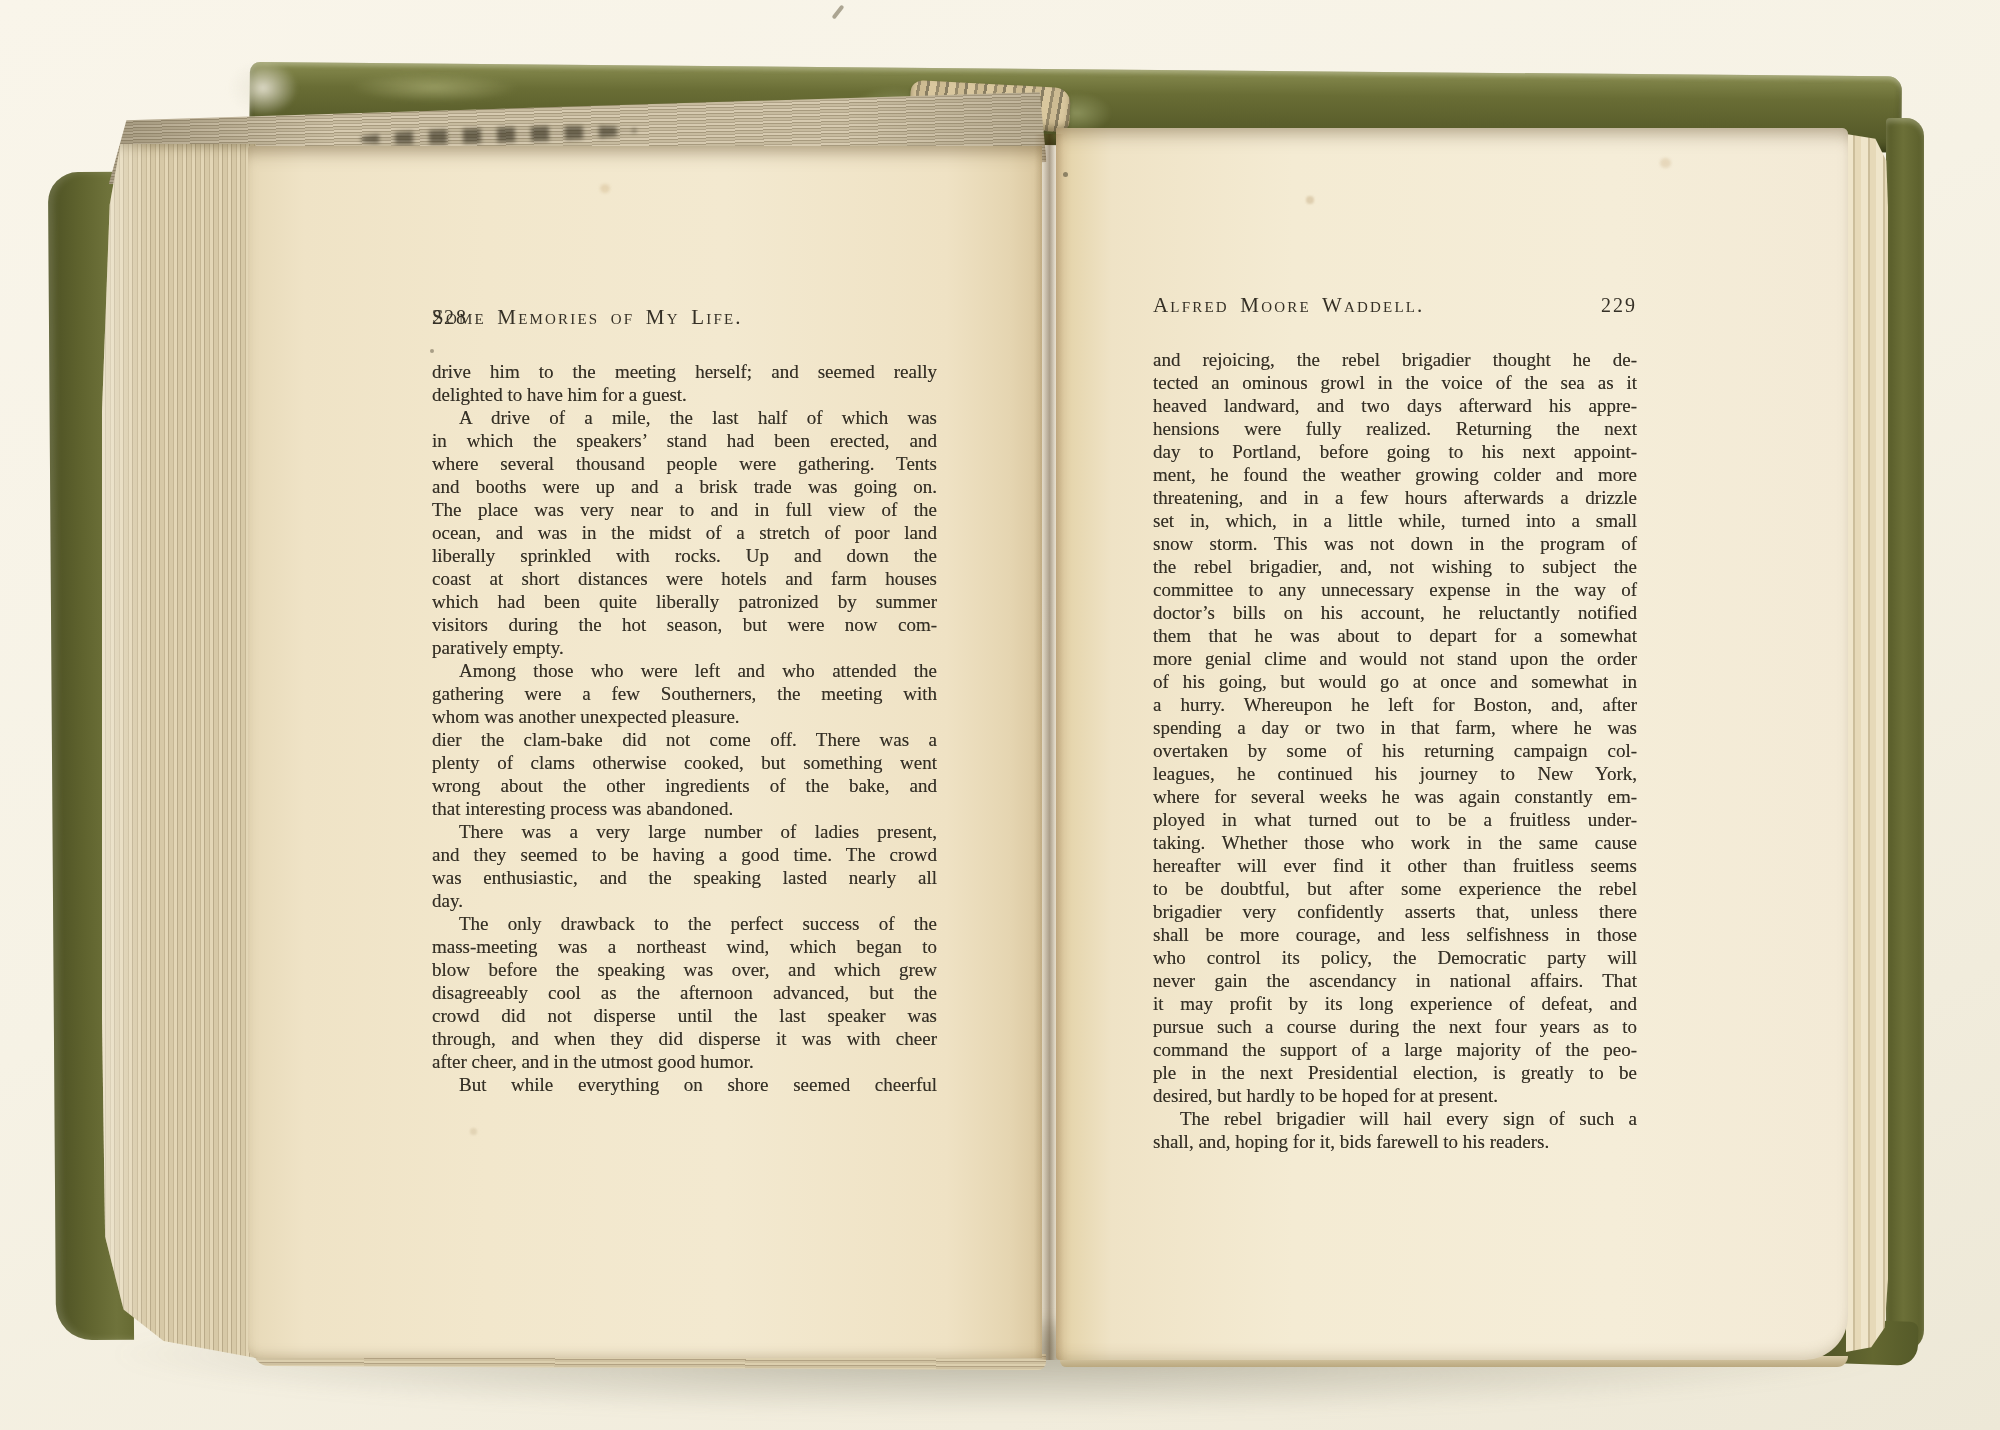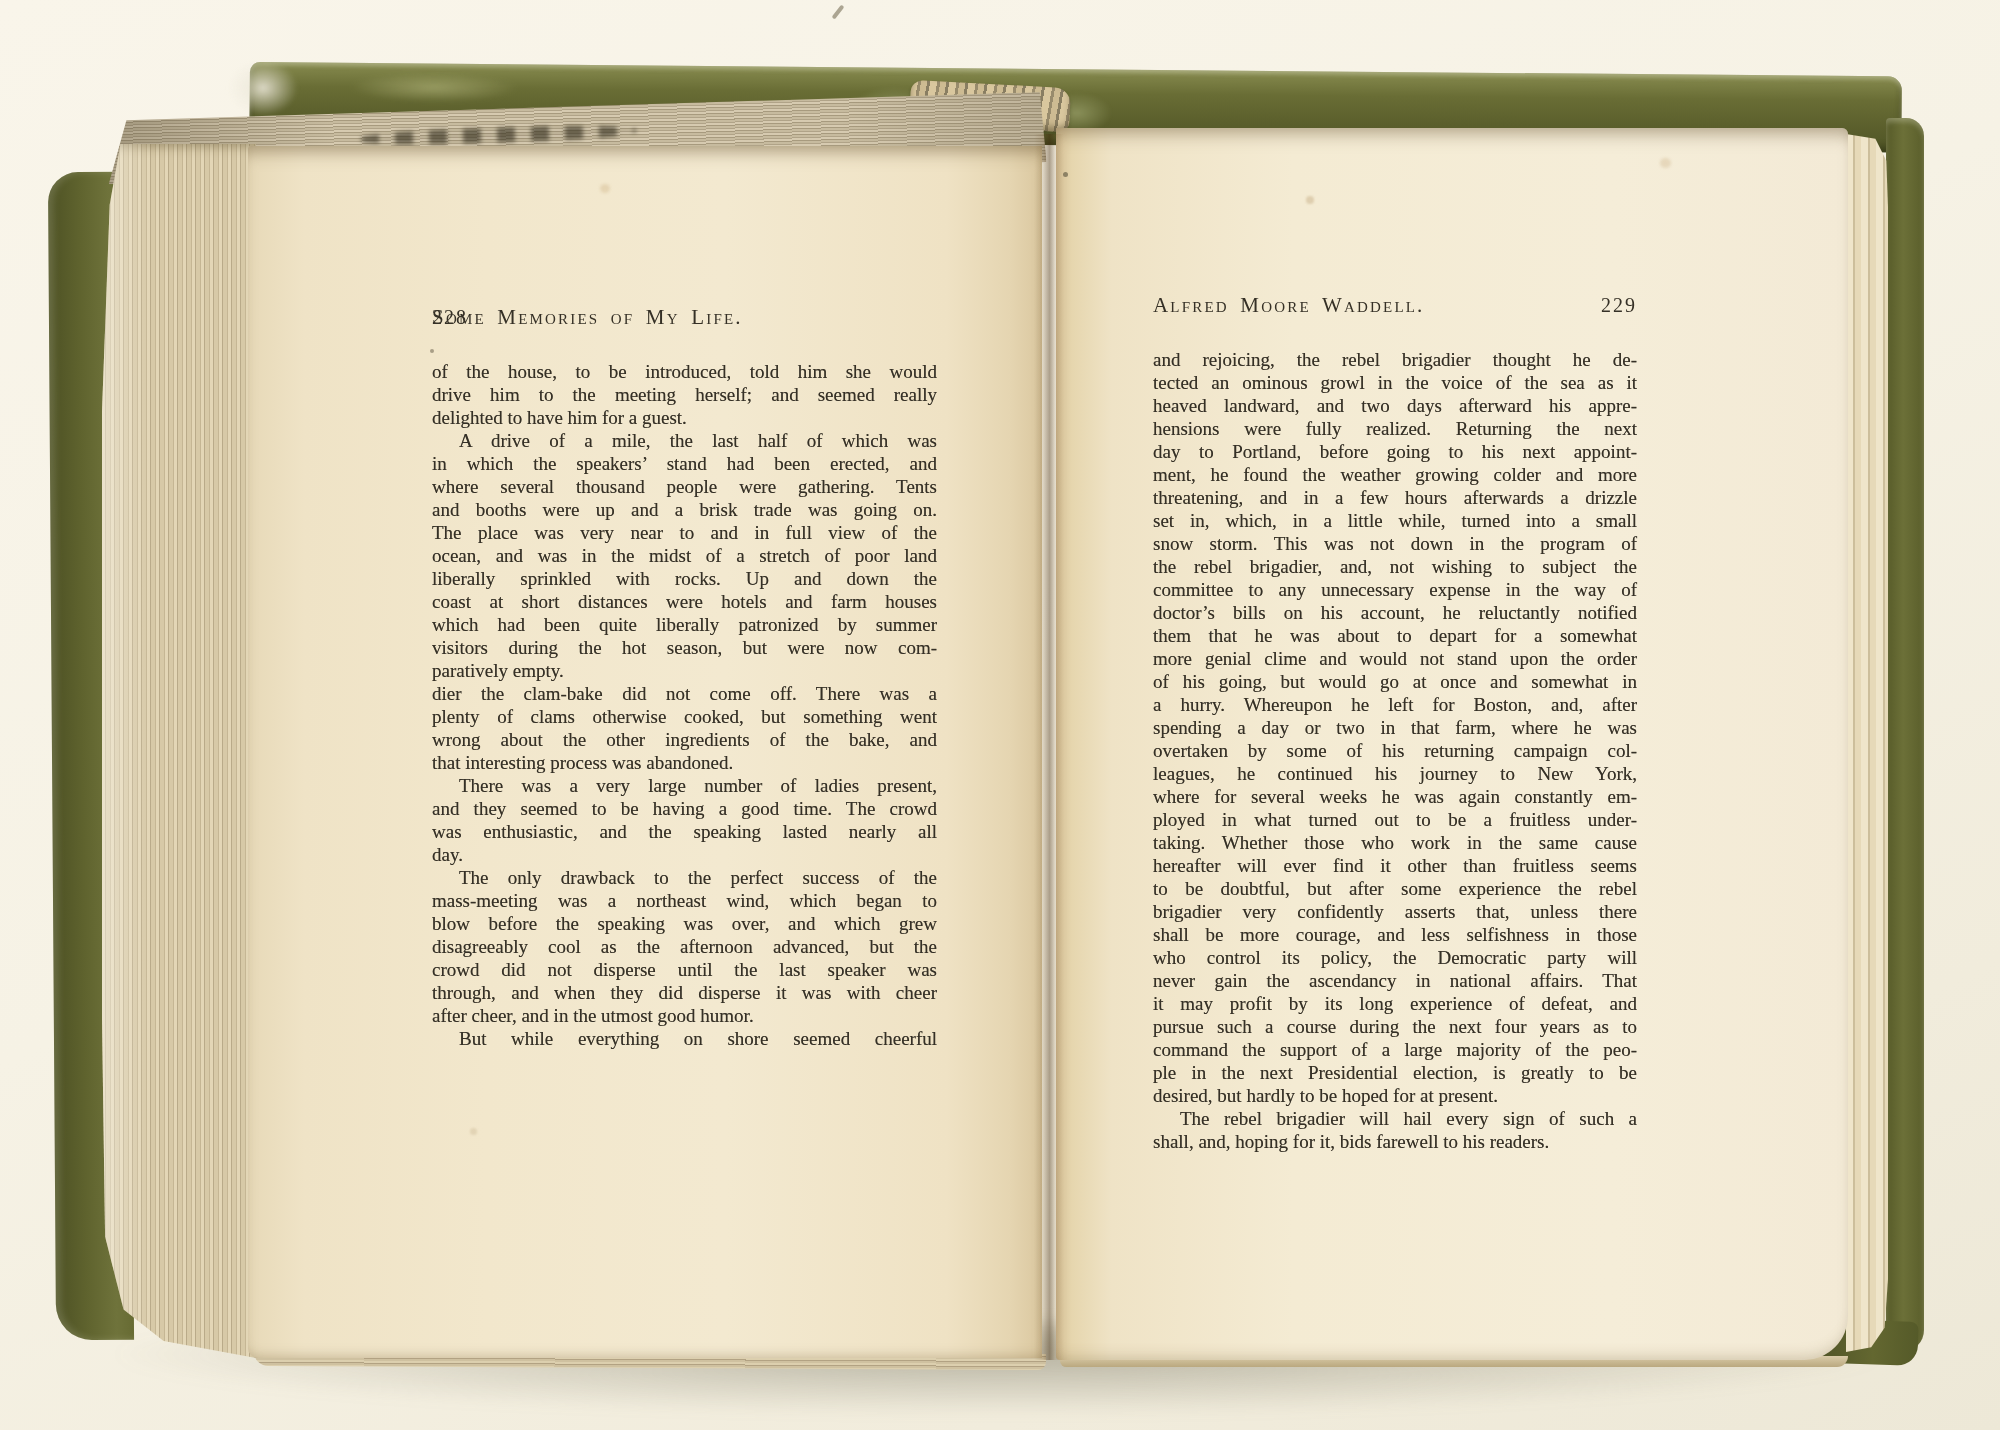--- a/index.html
+++ b/index.html
@@ -143,36 +143,40 @@
   <div class="abs page-right"></div>
   <div class="abs gutter"></div>
 
   <div class="abs text-col text-left">
     <div class="head-row">
       <span class="head-num l">228</span>
       <span class="head-title">Some Memories of My Life.</span>
     </div>
     <div class="page-body">
         <div class="para">
-          <div class="ln">of the house, to be introduced, told him she would</div>
           <div class="ln">drive him to the meeting herself; and seemed really</div>
           <div class="ln last">delighted to have him for a guest.</div>
         </div>
         <div class="para">
           <div class="ln ind">A drive of a mile, the last half of which was</div>
           <div class="ln">in which the speakers’ stand had been erected, and</div>
           <div class="ln">where several thousand people were gathering.  Tents</div>
           <div class="ln">and booths were up and a brisk trade was going on.</div>
           <div class="ln">The place was very near to and in full view of the</div>
           <div class="ln">ocean, and was in the midst of a stretch of poor land</div>
           <div class="ln">liberally sprinkled with rocks.  Up and down the</div>
           <div class="ln">coast at short distances were hotels and farm houses</div>
           <div class="ln">which had been quite liberally patronized by summer</div>
           <div class="ln">visitors during the hot season, but were now com-</div>
           <div class="ln last">paratively empty.</div>
+        </div>
+        <div class="para">
+          <div class="ln ind">Among those who were left and who attended the</div>
+          <div class="ln">gathering were a few Southerners, the meeting with</div>
+          <div class="ln last">whom was another unexpected pleasure.</div>
         </div>
         <div class="para">
           <div class="ln">dier the clam-bake did not come off.  There was a</div>
           <div class="ln">plenty of clams otherwise cooked, but something went</div>
           <div class="ln">wrong about the other ingredients of the bake, and</div>
           <div class="ln last">that interesting process was abandoned.</div>
         </div>
         <div class="para">
           <div class="ln ind">There was a very large number of ladies present,</div>
           <div class="ln">and they seemed to be having a good time.  The crowd</div>

